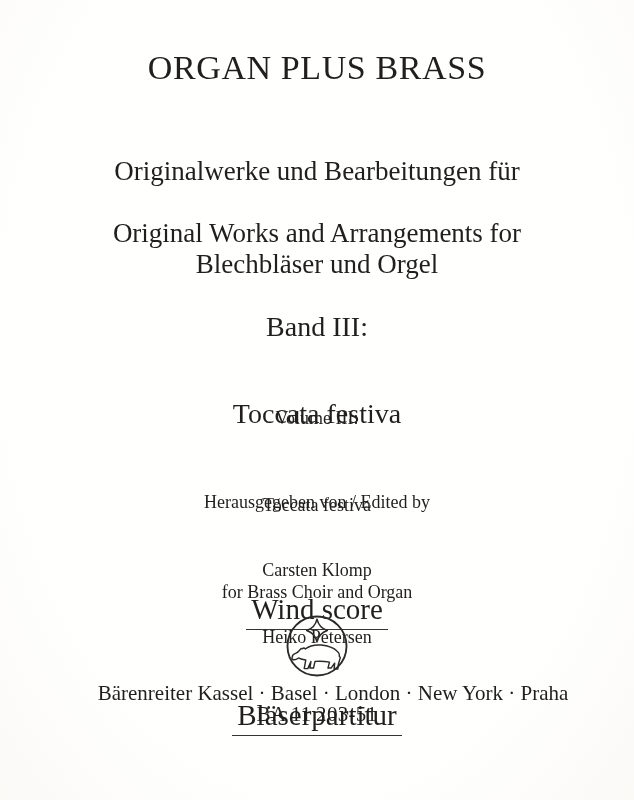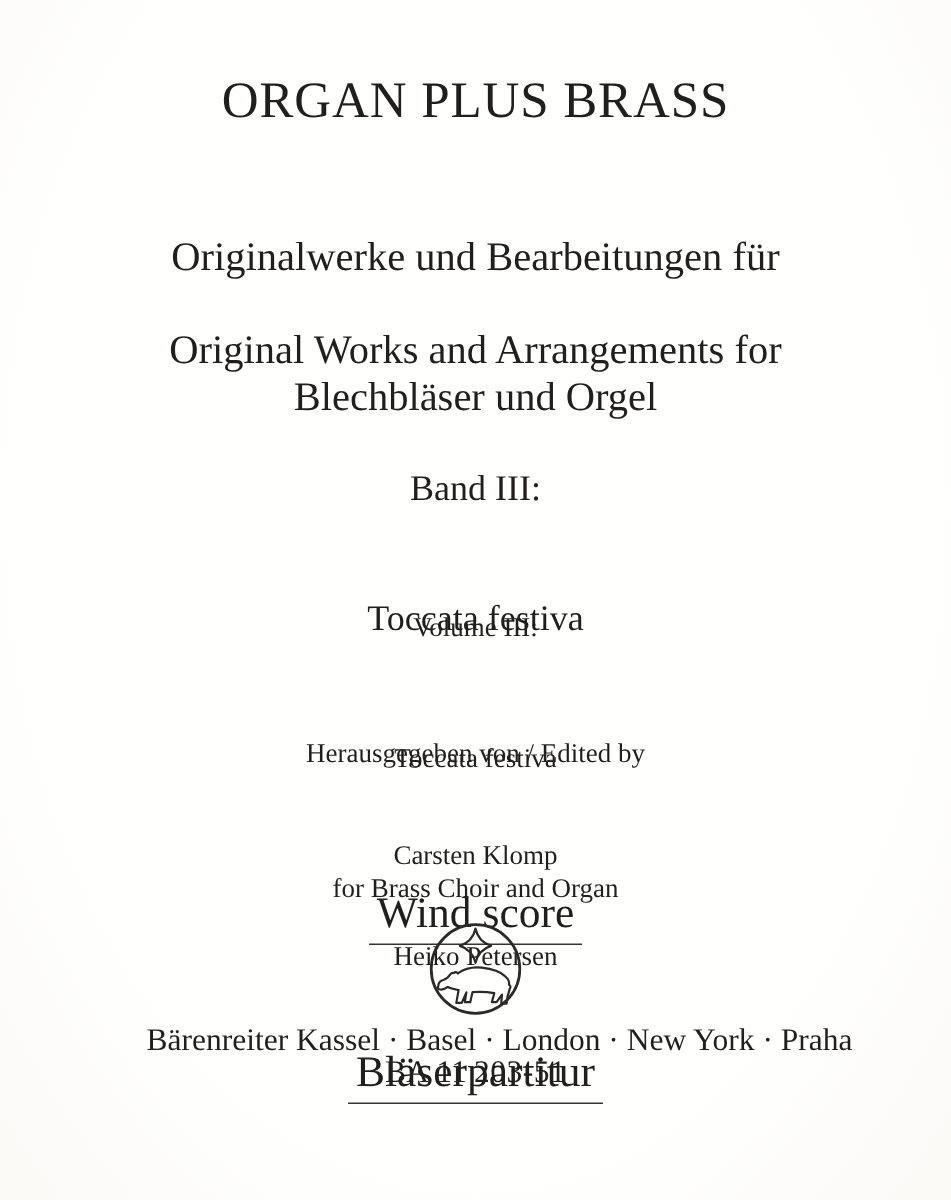--- a/index.html
+++ b/index.html
@@ -25,21 +25,21 @@
     white-space: pre;
   }
   .title {
     top: 49px;
     font-size: 34px;
     line-height: 38px;
     letter-spacing: 0.6px;
   }
   .subtitle-de { top: 94px;  font-size: 27px; line-height: 31px; }
   .subtitle-en { top: 156px; font-size: 27px; line-height: 31px; text-align: center; }
-  .volume-de   { top: 254px; font-size: 24px; line-height: 29px; }
+  .volume-de   { top: 254px; font-size: 28px; line-height: 29px; }
   .volume-en   { top: 346px; font-size: 18px; line-height: 29px; }
   .editors     { top: 446px; font-size: 18px; line-height: 22.5px; }
   .score-labels { top: 527px; font-size: 29px; line-height: 33px; }
   .score-labels .row { display: block; }
   .score-labels .row + .row { margin-top: 3px; }
   .underlined {
     display: inline-block;
     padding: 0 5px 3px 5px;
     border-bottom: 1.5px solid #35342f;
   }

